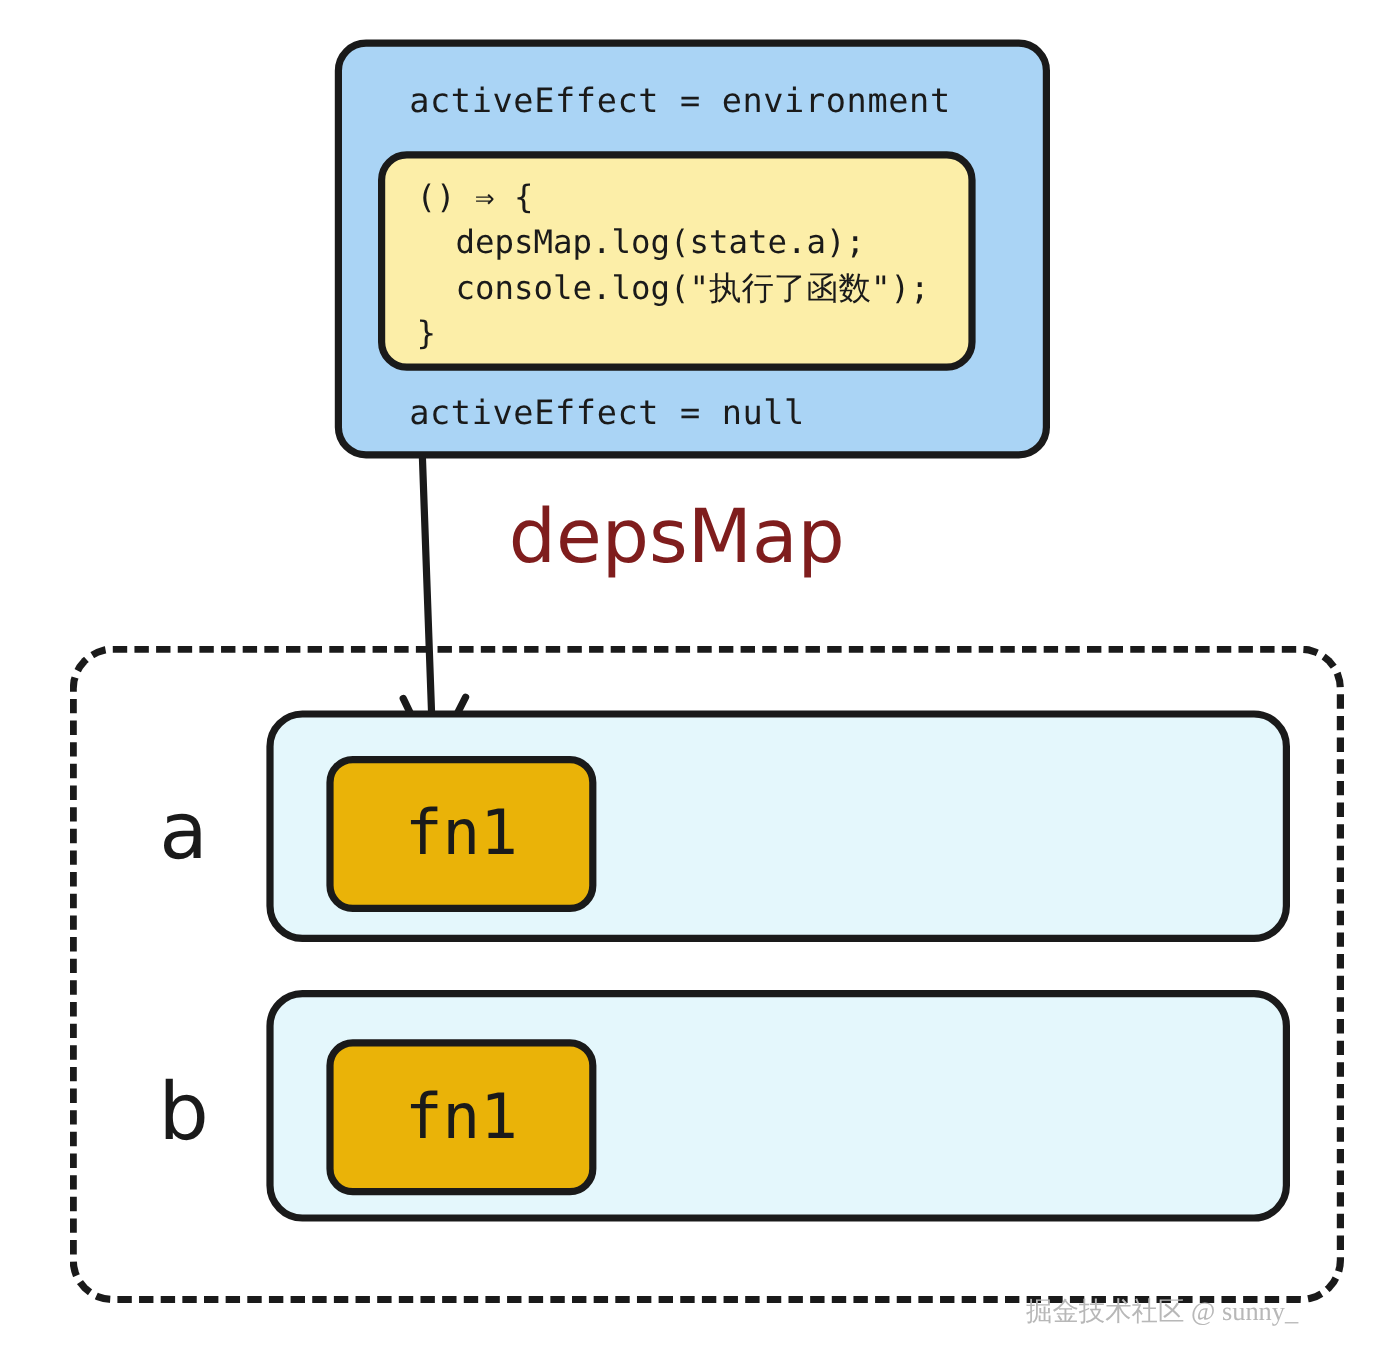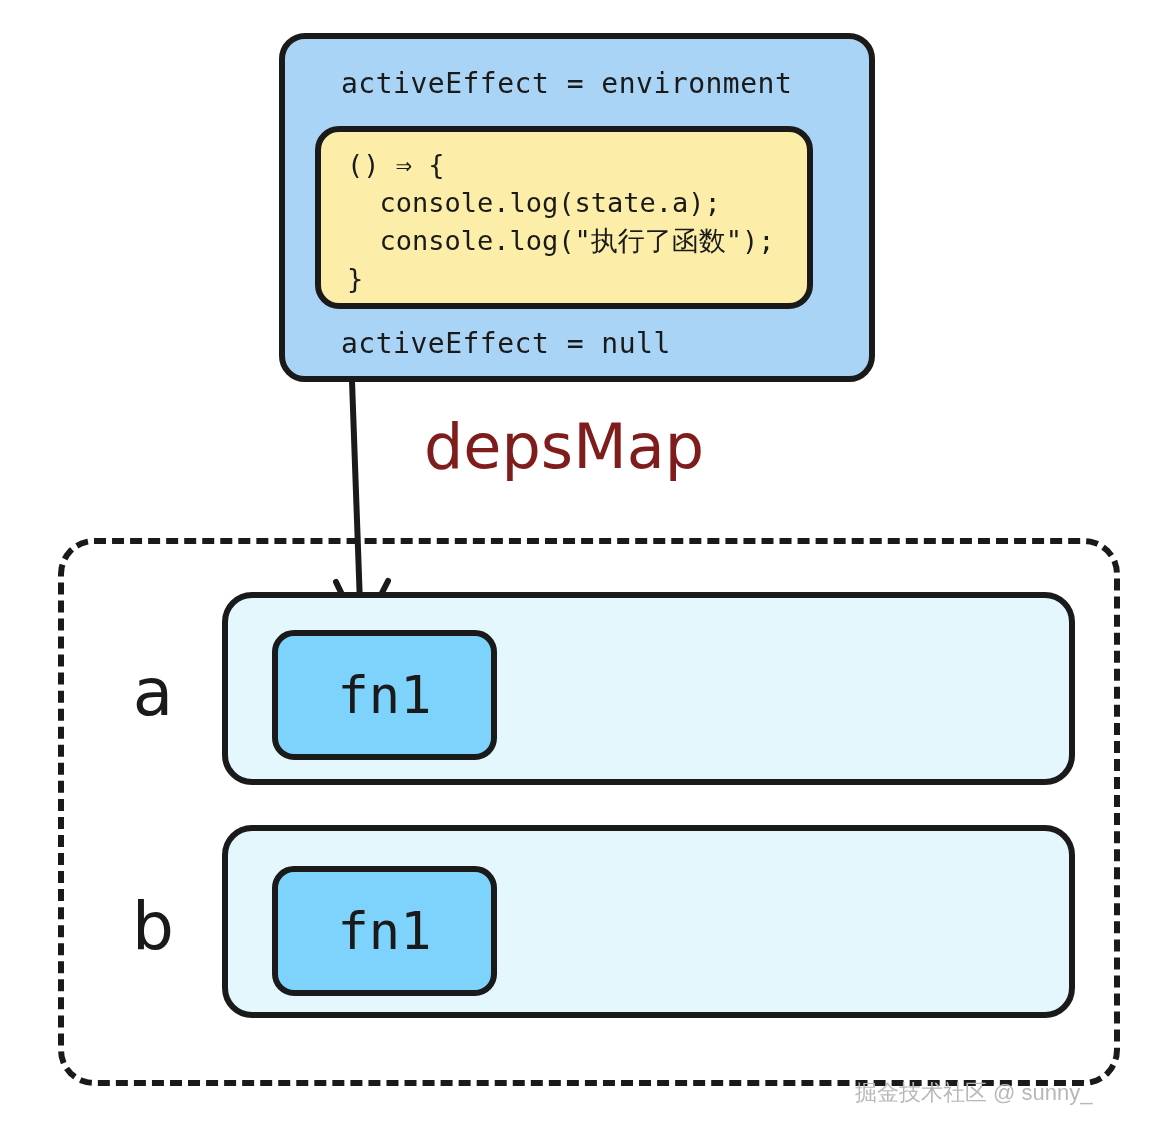--- a/index.html
+++ b/index.html
@@ -125,40 +125,40 @@
     color: #1a1a1a;
     line-height: 1;
   }
   .dep-key.key-a { left: 118px; top: 660px; }
   .dep-key.key-b { left: 118px; top: 894px; }
 
   .fn-chip {
     position: absolute;
     width: 225px;
     height: 130px;
-    background: #7dd3fc;
+    background: #eab308;
     border: 6px solid #1a1a1a;
     border-radius: 22px;
     box-sizing: border-box;
     display: flex;
     align-items: center;
     justify-content: center;
     font-family: "DejaVu Sans Mono", "Liberation Mono", monospace;
     font-size: 52px;
     color: #1a1a1a;
   }
   .fn-chip.chip-a { left: 272px; top: 630px; }
   .fn-chip.chip-b { left: 272px; top: 866px; }
 
   
   .watermark {
     position: absolute;
     left: 855px;
     top: 1078px;
-    font-family: Liberation Sans, sans-serif;
+    font-family: Liberation Serif, serif;
     font-size: 22px;
     color: #b8b8b8;
     white-space: nowrap;
   }
 </style>
 </head>
 <body>
 
 <div id="diagram-root">
 
@@ -167,21 +167,21 @@
       <path d="M 352,381 L 361,632" fill="none" stroke="#1a1a1a" stroke-width="6" stroke-linecap="round" stroke-linejoin="round"></path>
       <path d="M 336,582 L 361,634 L 388,581" fill="none" stroke="#1a1a1a" stroke-width="6" stroke-linecap="round" stroke-linejoin="round"></path>
     </g>
   </svg>
 
   <div class="effect-box">
     <div class="effect-line top">activeEffect = environment</div>
 
     <div class="code-box">
       <div class="code-line">() ⇒ {</div>
-      <div class="code-line">  console.log(state.a);</div>
+      <div class="code-line">  depsMap.log(state.a);</div>
       <div class="code-line">  console.log("执行了函数");</div>
       <div class="code-line">}</div>
     </div>
 
     <div class="effect-line bottom">activeEffect = null</div>
   </div>
 
   <div class="deps-label">depsMap</div>
 
   <div class="deps-container"></div>

